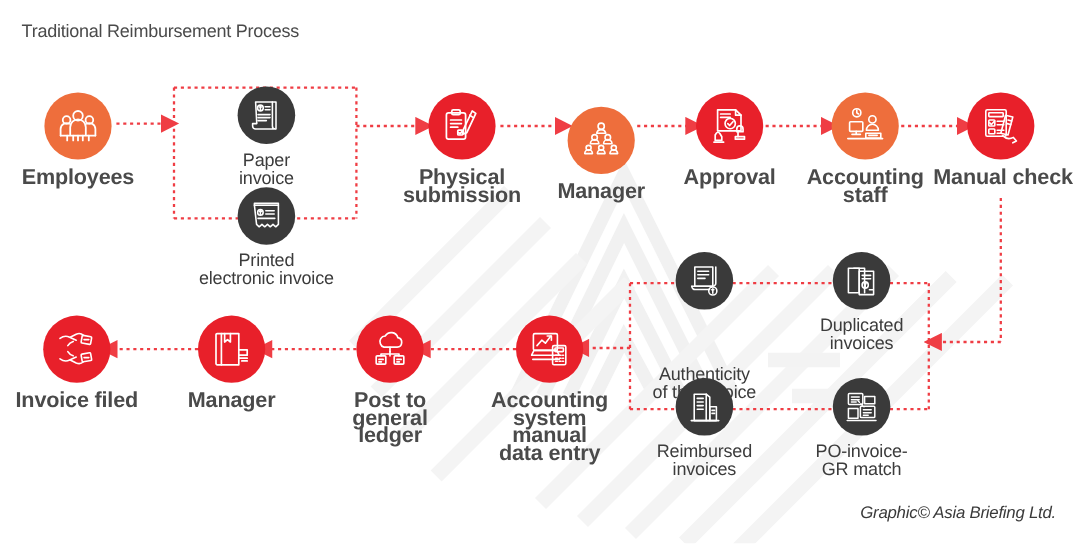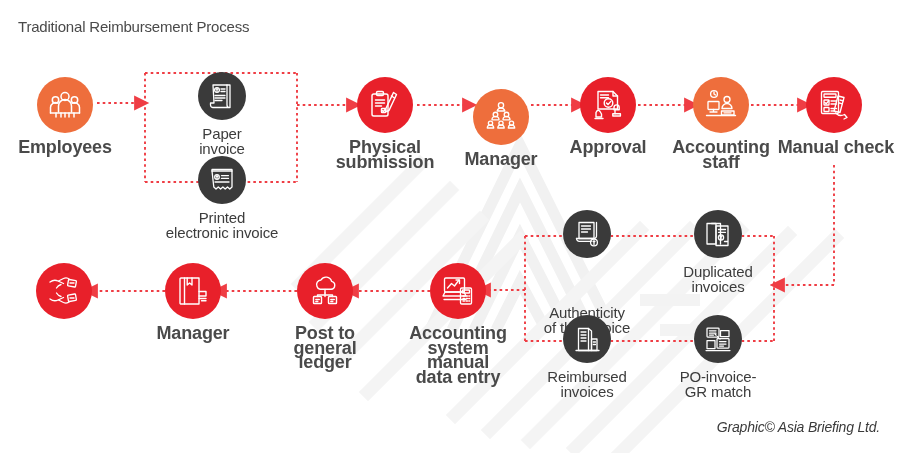--- a/index.html
+++ b/index.html
@@ -442,17 +442,18 @@
         <rect x="20" y="5" width="8" height="6.5" rx="0.8" transform="rotate(10 24 8.2)"></rect>
         <path d="M22 8 h4"></path>
         <path d="M13 9.5 q-3 1 -4.5 3.5"></path>
         <path d="M2 24 q4 3 8 1 l5.5 -2.5"></path>
         <path d="M10.5 25 l5 2.5 q3.5 1.5 6 -1"></path>
         <rect x="20" y="19.5" width="8" height="6.5" rx="0.8" transform="rotate(-10 24 22.8)"></rect>
         <path d="M22 23 h4"></path>
         <path d="M13 21.5 q-3 -1 -4.5 -3.5"></path>
       </svg>
     </div>
+    <div class="label" style="white-space:pre-line;">Invoice filed</div>
   </div>
 
   <div id="credit">Graphic© Asia Briefing Ltd.</div>
 
 </div>
 
 </body></html>

